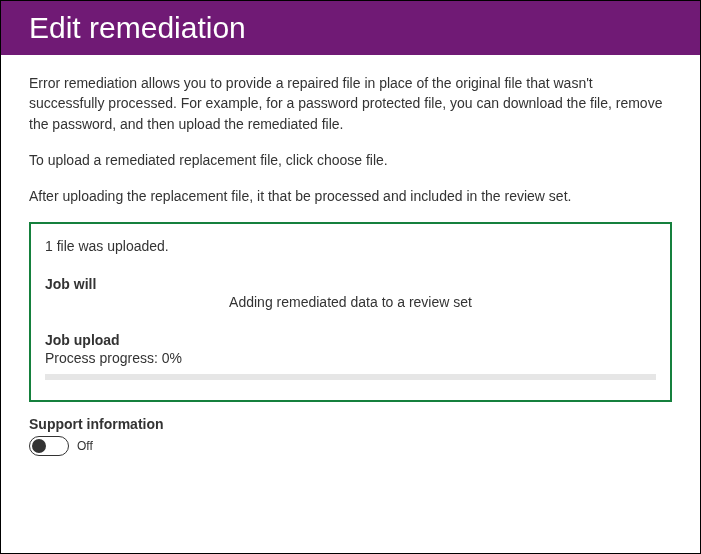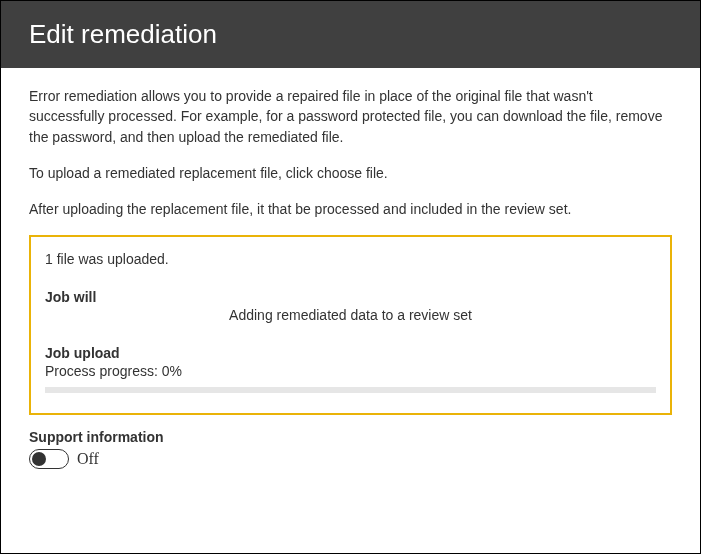--- a/index.html
+++ b/index.html
@@ -11,35 +11,35 @@
       font-family: "Segoe UI", Arial, sans-serif;
       font-size: 14px;
       color: #333;
       background: #fff;
       width: 701px;
       height: 554px;
       border: 1px solid #000;
       overflow: hidden;
     }
     .header {
-      background: #404040;
+      background: #701a75;
       color: #fff;
-      padding: 18px 28px;
-      font-size: 26px;
+      padding: 10px 28px;
+      font-size: 30px;
       font-weight: 300;
     }
     .content {
       padding: 18px 28px 12px 28px;
     }
     .desc {
       margin-bottom: 16px;
       line-height: 1.45;
     }
     .box {
-      border: 2px solid #eab308;
+      border: 2px solid #15803d;
       padding: 14px 14px 20px 14px;
       margin-top: 8px;
       margin-bottom: 14px;
     }
     .box .uploaded {
       margin-bottom: 22px;
     }
     .box .label-bold {
       font-weight: 600;
       margin-bottom: 2px;
@@ -78,22 +78,21 @@
     .toggle-knob {
       position: absolute;
       left: 2px;
       top: 2px;
       width: 14px;
       height: 14px;
       border-radius: 50%;
       background: #333;
     }
     .toggle-text {
-      font-size: 16px;
-      font-family: Liberation Serif, serif;
+      font-size: 12px;
     }
   </style>
 </head>
 <body>
 
 <div class="header">
   <span>Edit remediation</span>
 </div>
 
 <div class="content">

